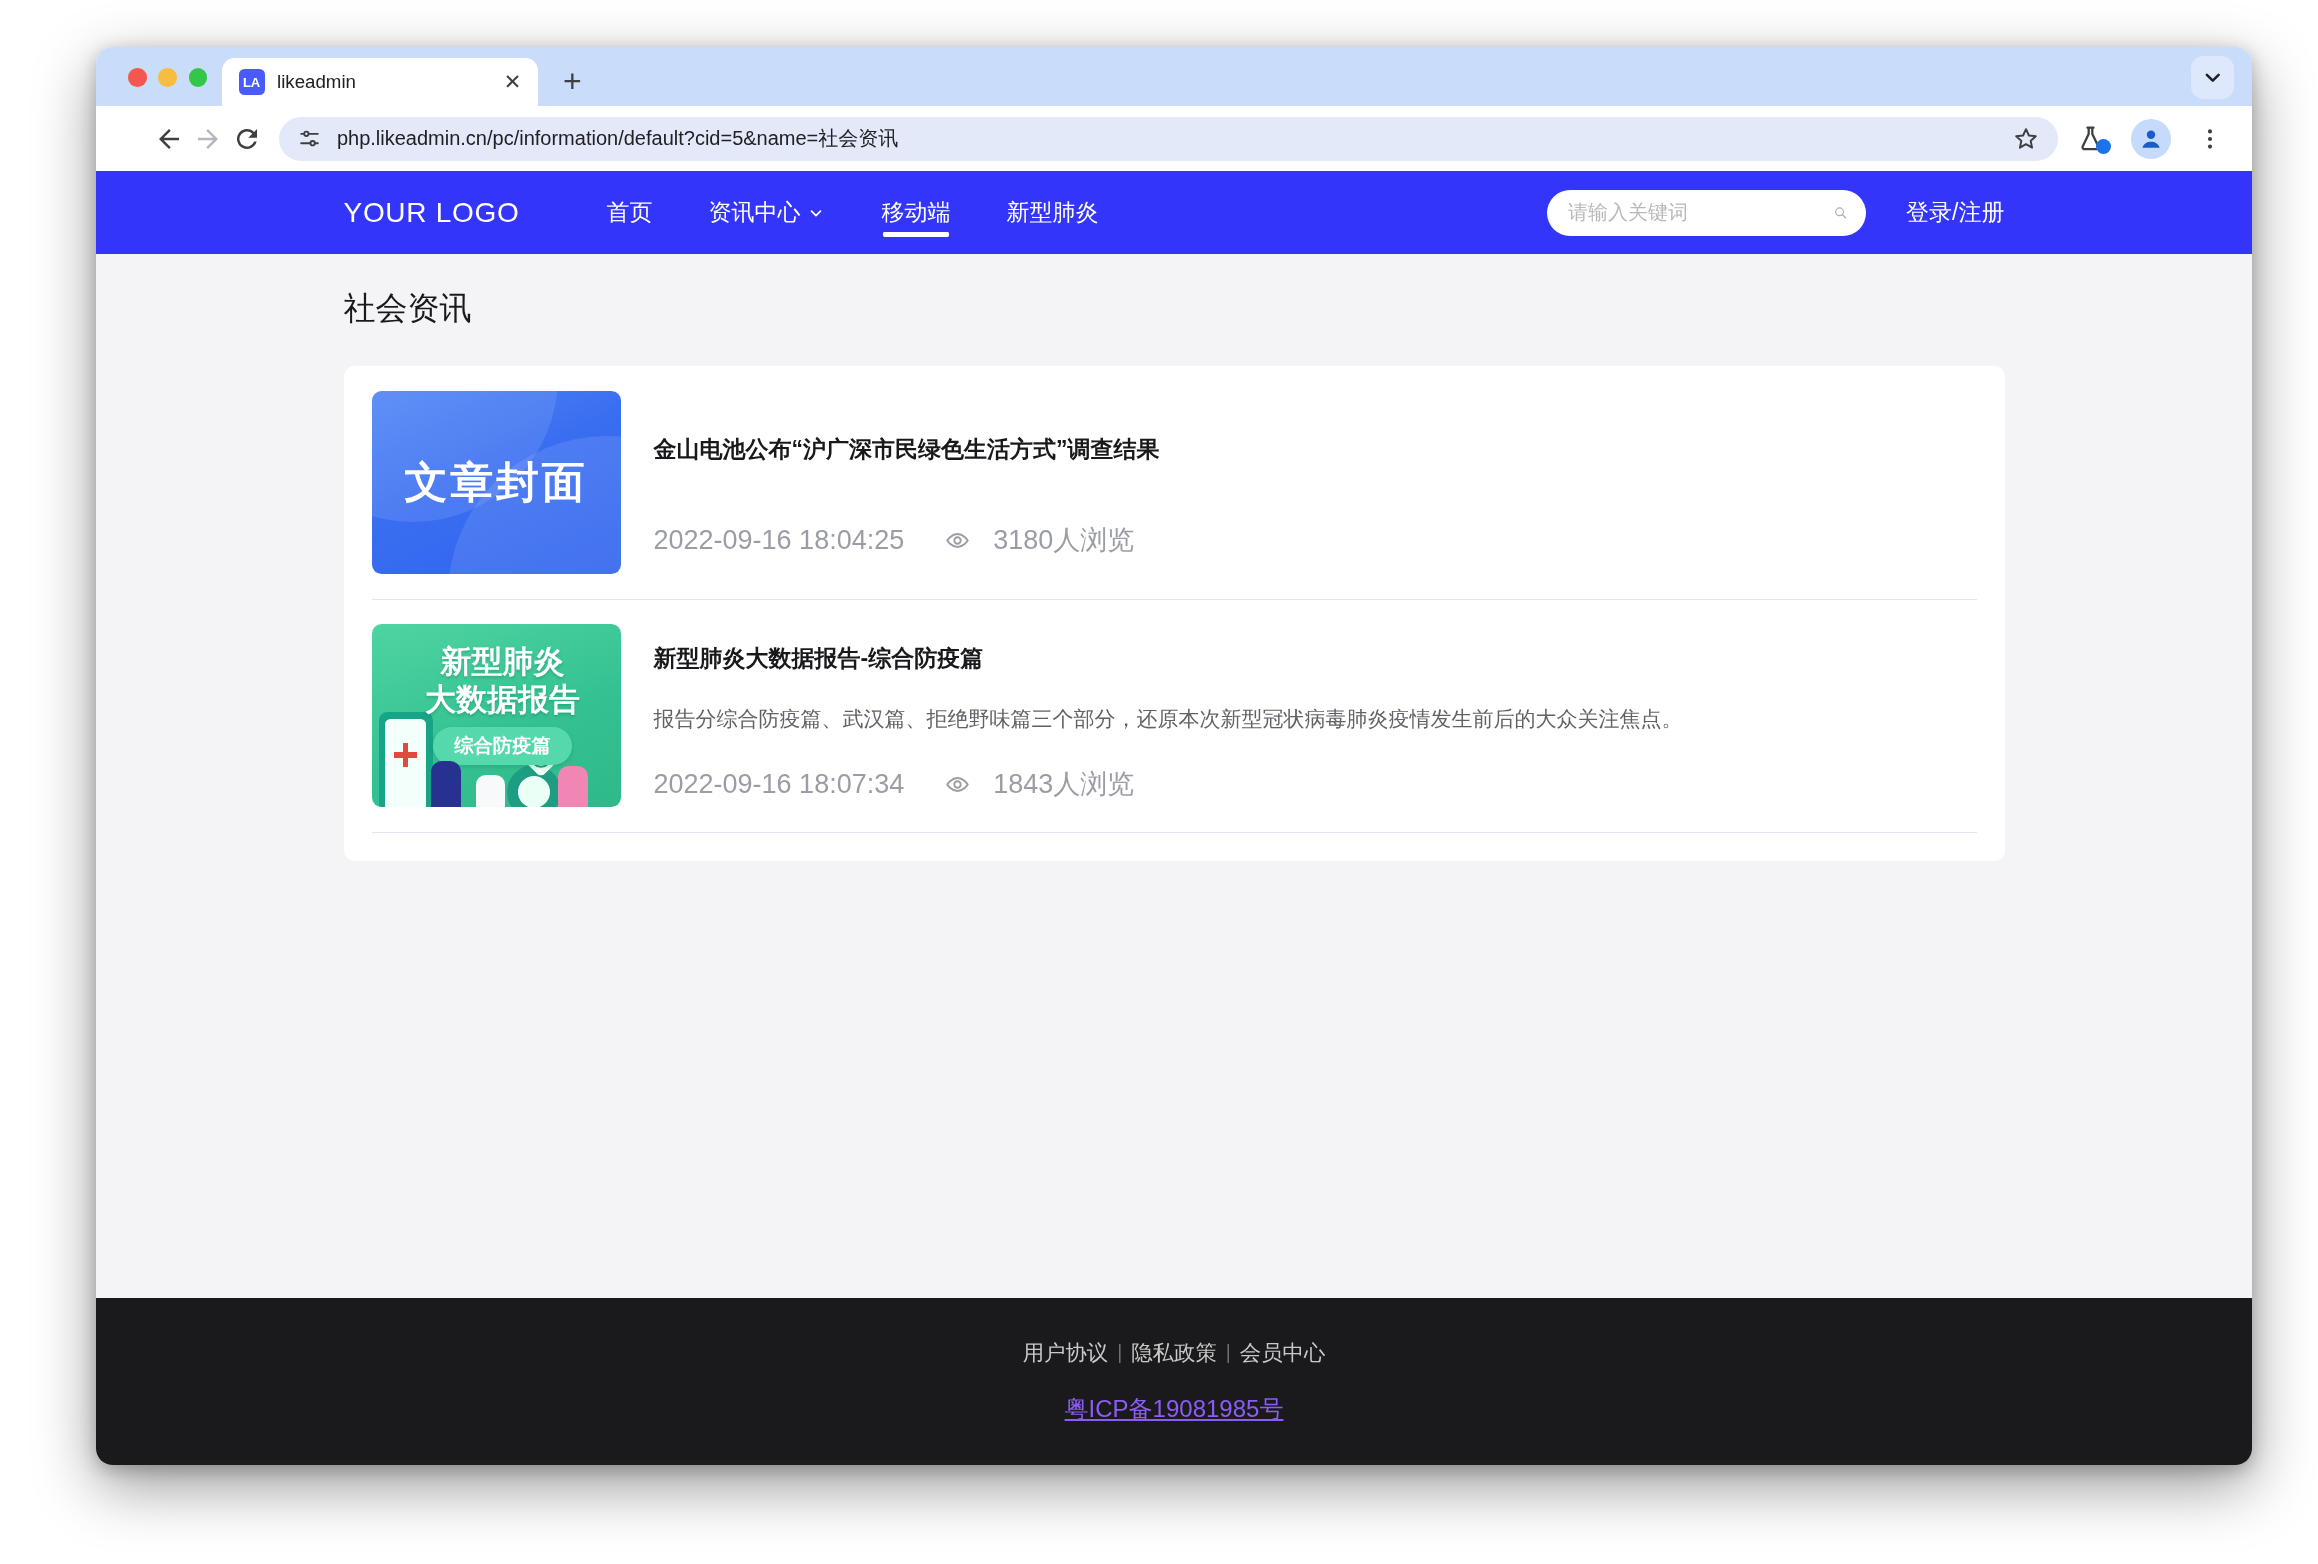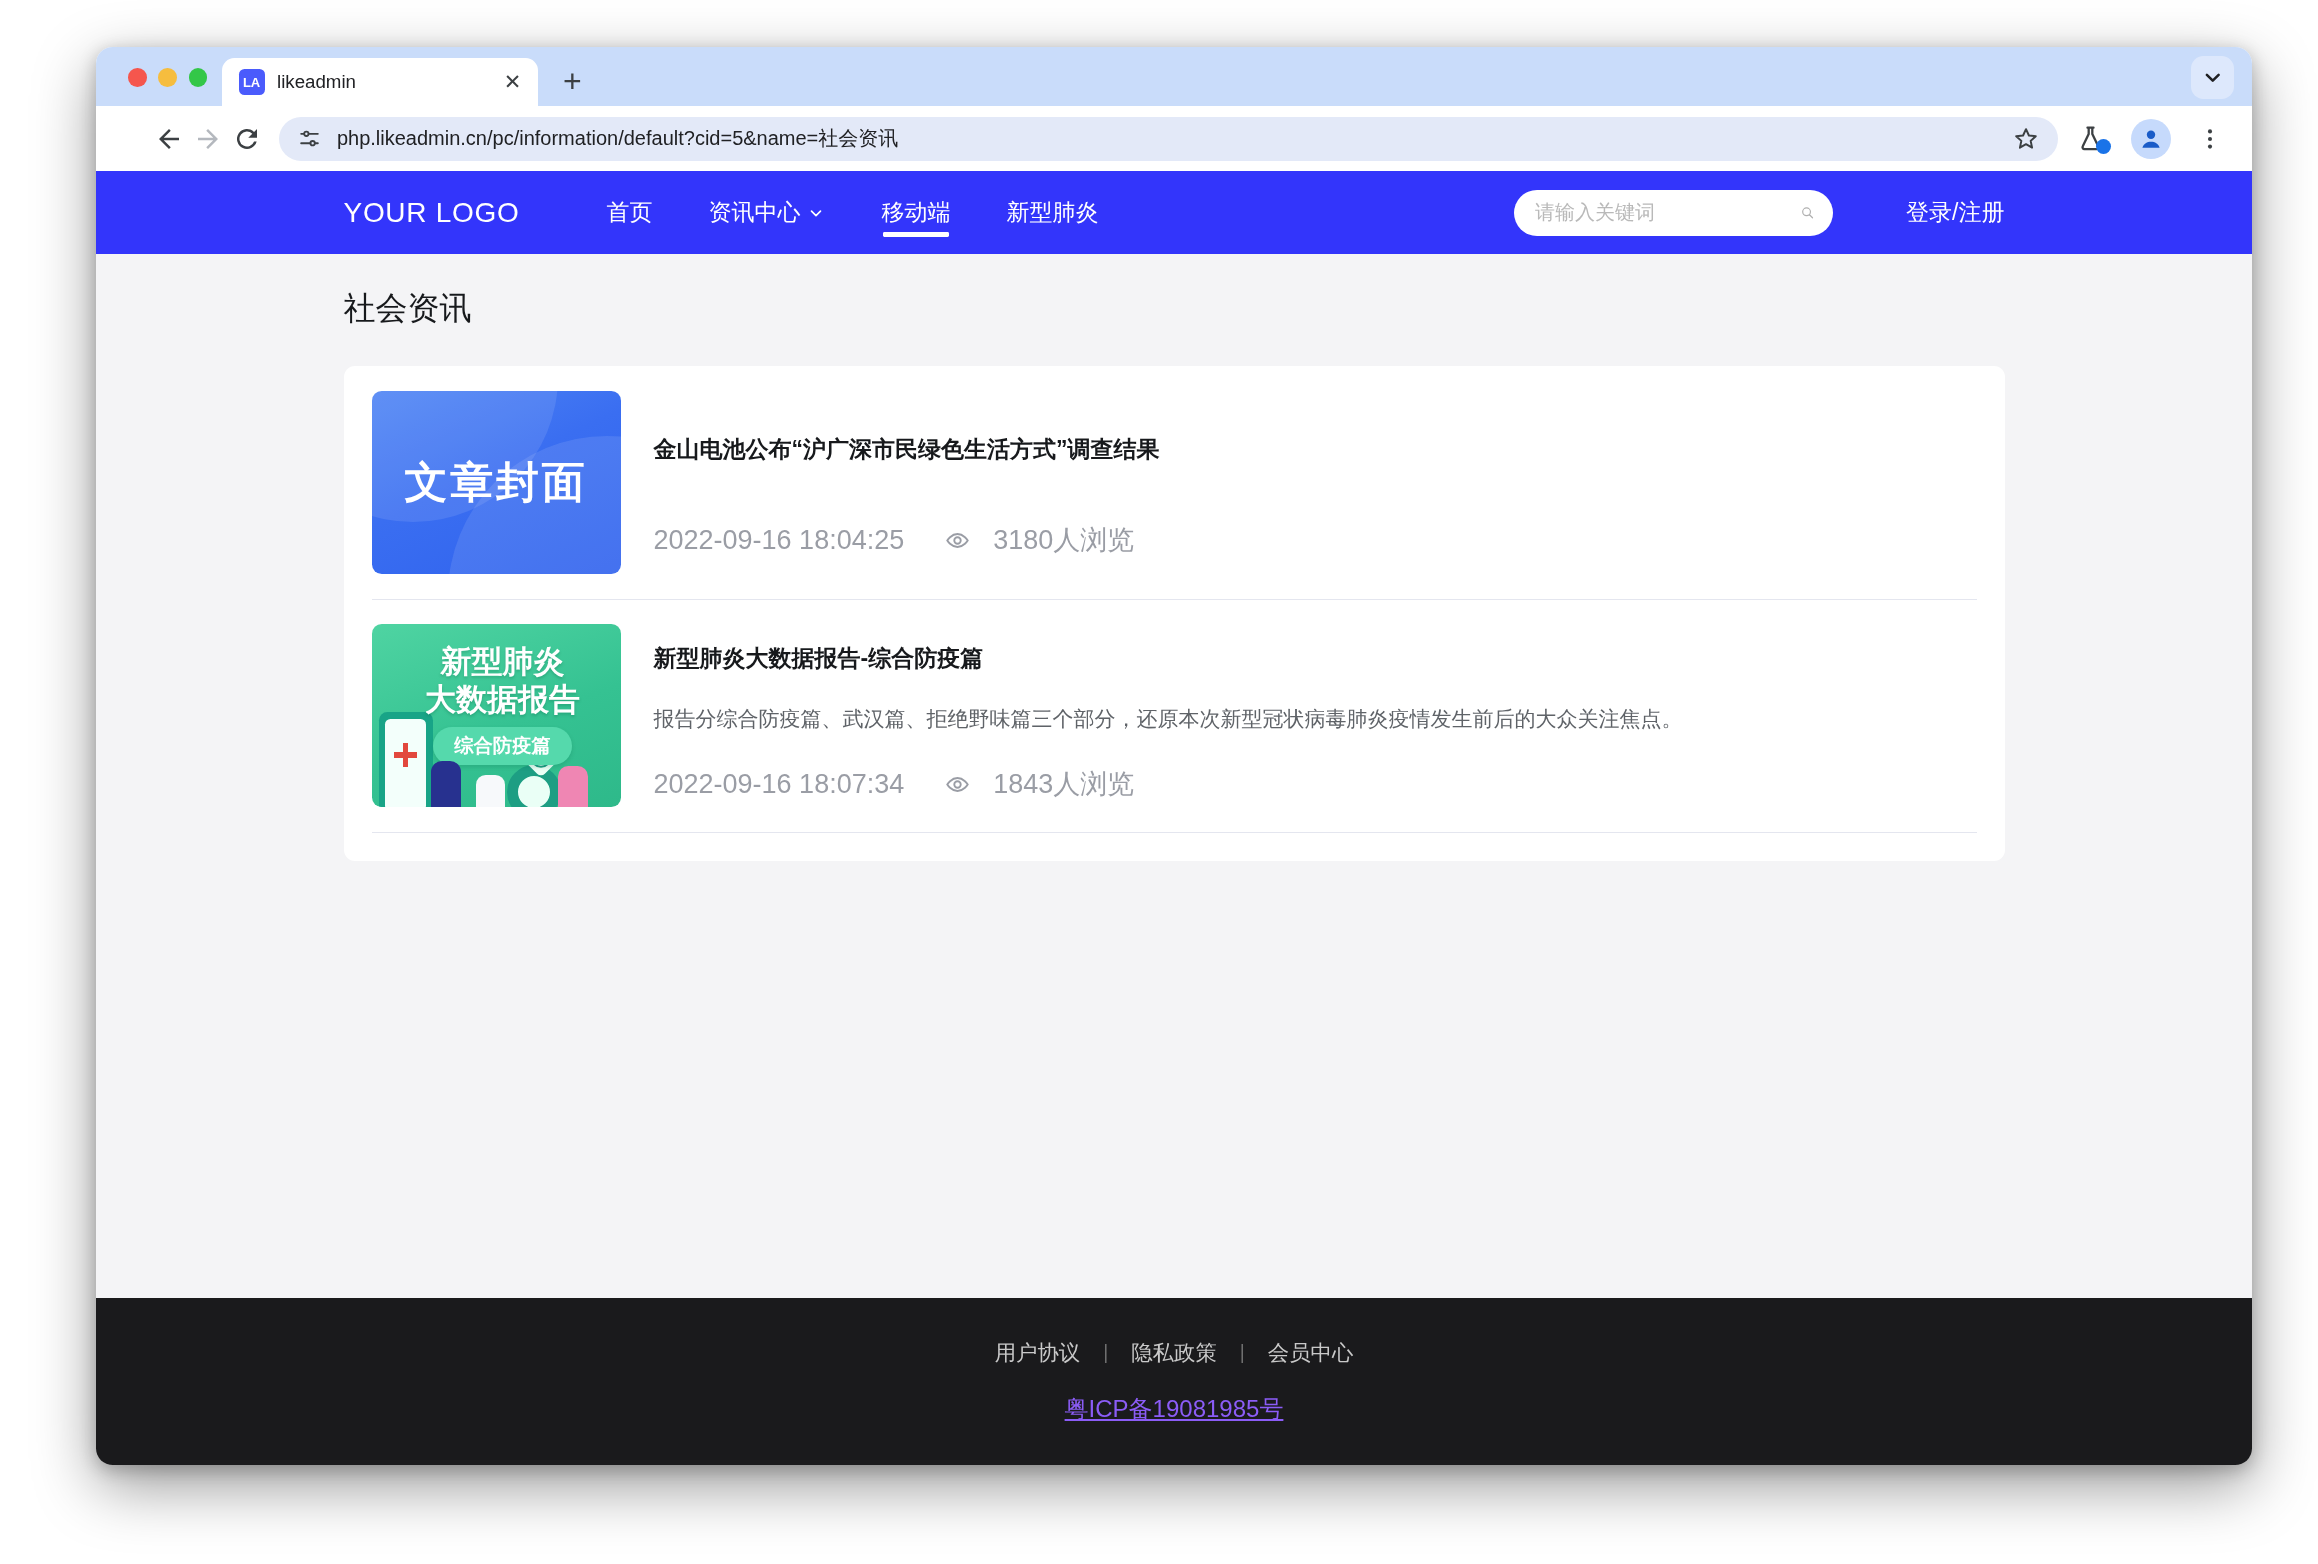--- a/index.html
+++ b/index.html
@@ -52,21 +52,21 @@
     padding: 0 28px; color: #ffffff; font-size: 23px; cursor: pointer; }
   .menu-item .active-bar { display: none; }
   .menu-item.active .active-bar { display: block; position: absolute; left: 50%; transform: translateX(-50%);
     bottom: 16.6px; width: 66px; height: 5.5px; background: #ffffff; border-radius: 1.4px; }
   .spacer { flex: 1; }
   .site-search { width: 319px; height: 46px; background: #ffffff; border-radius: 23.5px;
     display: flex; align-items: center; padding: 0 18px 0 21px; }
   .site-search input { border: none; outline: none; flex: 1; font-size: 20px; color: #333;
     font-family: "Liberation Sans", sans-serif; background: transparent; }
   .site-search input::placeholder { color: #b9b9b9; }
-  .login-link { color: #ffffff; font-size: 23px; margin-left: 73px; cursor: pointer; white-space: nowrap; }
+  .login-link { color: #ffffff; font-size: 23px; margin-left: 40px; cursor: pointer; white-space: nowrap; }
 
   
   .content { flex: 1; background: #f4f4f6; overflow: hidden; }
   .content-inner { width: 1661px; margin: 0 auto; }
   .page-title { font-size: 32px; color: #17191c; font-weight: 500; margin-top: 33px; }
   .card { background: #ffffff; border-radius: 11px; margin-top: 35px; padding: 25px 28px 28px 28px; }
   .article { display: flex; gap: 33px; border-bottom: 1.4px solid #e4e6ef; cursor: pointer; }
   .article.first { padding-bottom: 25px; }
   .article.second { padding-top: 23.5px; padding-bottom: 25px; }
   .thumb { width: 249px; height: 183px; border-radius: 9.7px; flex: none; position: relative;
@@ -109,21 +109,21 @@
   .article-desc { font-size: 21px; color: #5f6368; margin-top: 30px; line-height: 1.4; }
   .article-meta { display: flex; align-items: center; gap: 23px; color: #9a9da5; font-size: 27px; }
   .article.first .article-meta { margin-top: 57px; }
   .article.second .article-meta { margin-top: 33px; }
   .meta-date { margin-right: 18px; }
   .eye { display: flex; align-items: center; }
 
   
   .footer { height: 167px; background: #1a1a1c; flex: none; display: flex; flex-direction: column;
     align-items: center; justify-content: center; gap: 26px; }
-  .footer-links { display: flex; align-items: center; gap: 23px; }
+  .footer-links { display: flex; align-items: center; gap: 9px; }
   .footer-link { color: #c9c9c9; font-size: 21.4px; cursor: pointer; }
   .footer-sep { color: #6f6f6f; font-size: 19.3px; }
   .footer-icp { color: #8b5cf6; font-size: 24px; text-decoration: underline; }
 
   svg { display: block; }
 </style>
 </head>
 <body>
 
 <div class="window">

